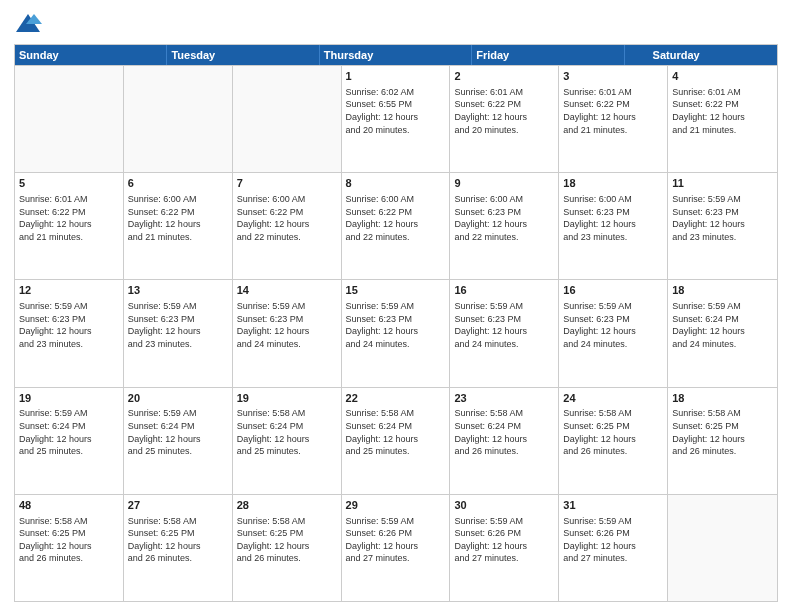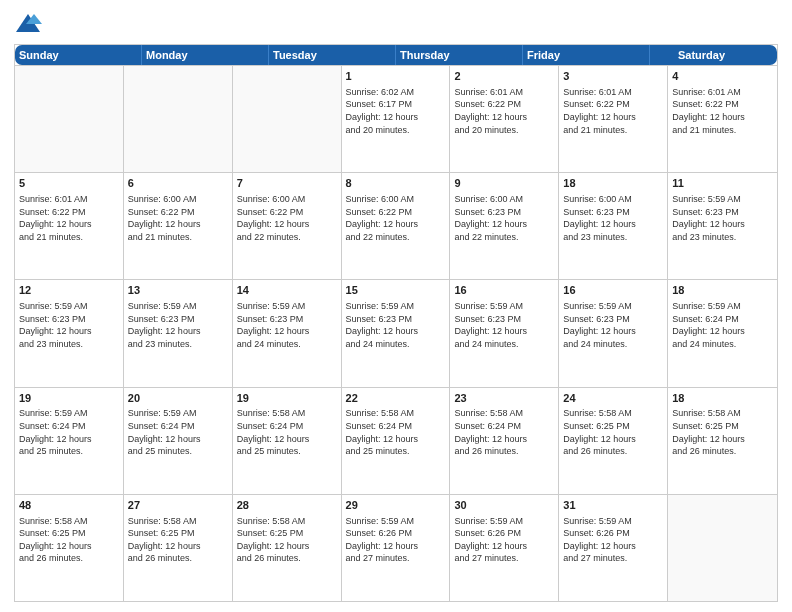--- a/index.html
+++ b/index.html
@@ -60,23 +60,22 @@
       color: #444;
     }
     .calendar {
       flex: 1;
       display: flex;
       flex-direction: column;
       border: 1px solid #ccc;
     }
     .cal-header-row {
       display: grid;
-      grid-template-columns: repeat(6, 1fr);
+      grid-template-columns: repeat(5, 1fr);
       background: #1a5fa8;
-      border-radius: 7px;
     }
     .cal-header-cell {
       color: #fff;
       font-size: 11px;
       font-weight: bold;
       padding: 4px 4px;
       text-align: left;
       border-right: 1px solid #3a7fc8;
     }
     .cal-header-cell:last-child { border-right: none; margin-left: 24px; }
@@ -132,35 +131,34 @@
     </div>
     <div class="title-block">
       <div class="calendar-title"></div>
       <div class="calendar-subtitle"></div>
     </div>
   </div>
 
   <div class="calendar">
     <div class="cal-header-row">
     <div class="cal-header-cell">Sunday</div>
-        <div class="cal-header-cell">Monday</div>
         <div class="cal-header-cell">Tuesday</div>
         <div class="cal-header-cell">Thursday</div>
         <div class="cal-header-cell">Friday</div>
         <div class="cal-header-cell">Saturday</div>
       </div>
     <div class="cal-body">
     <div class="cal-week">
           <div class="cal-cell empty"></div>
           <div class="cal-cell empty"></div>
           <div class="cal-cell empty"></div>
           <div class="cal-cell">
             <span class="day-num">1</span>
             <div class="cell-text" style="white-space: pre-line;">Sunrise: 6:02 AM
-Sunset: 6:17 PM
+Sunset: 6:55 PM
 Daylight: 12 hours
 and 20 minutes.</div>
           </div>
           <div class="cal-cell">
             <span class="day-num">2</span>
             <div class="cell-text" style="white-space: pre-line;">Sunrise: 6:01 AM
 Sunset: 6:22 PM
 Daylight: 12 hours
 and 20 minutes.</div>
           </div>

